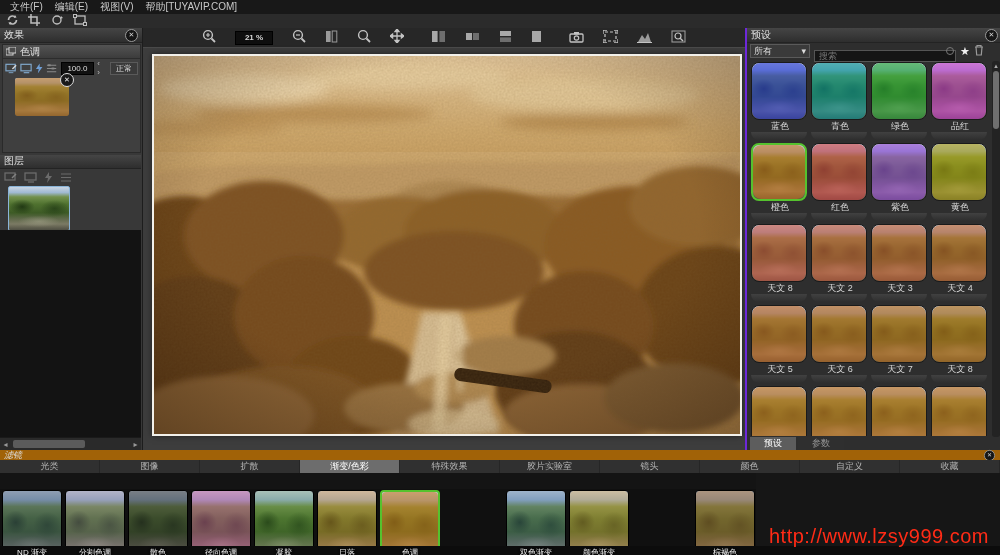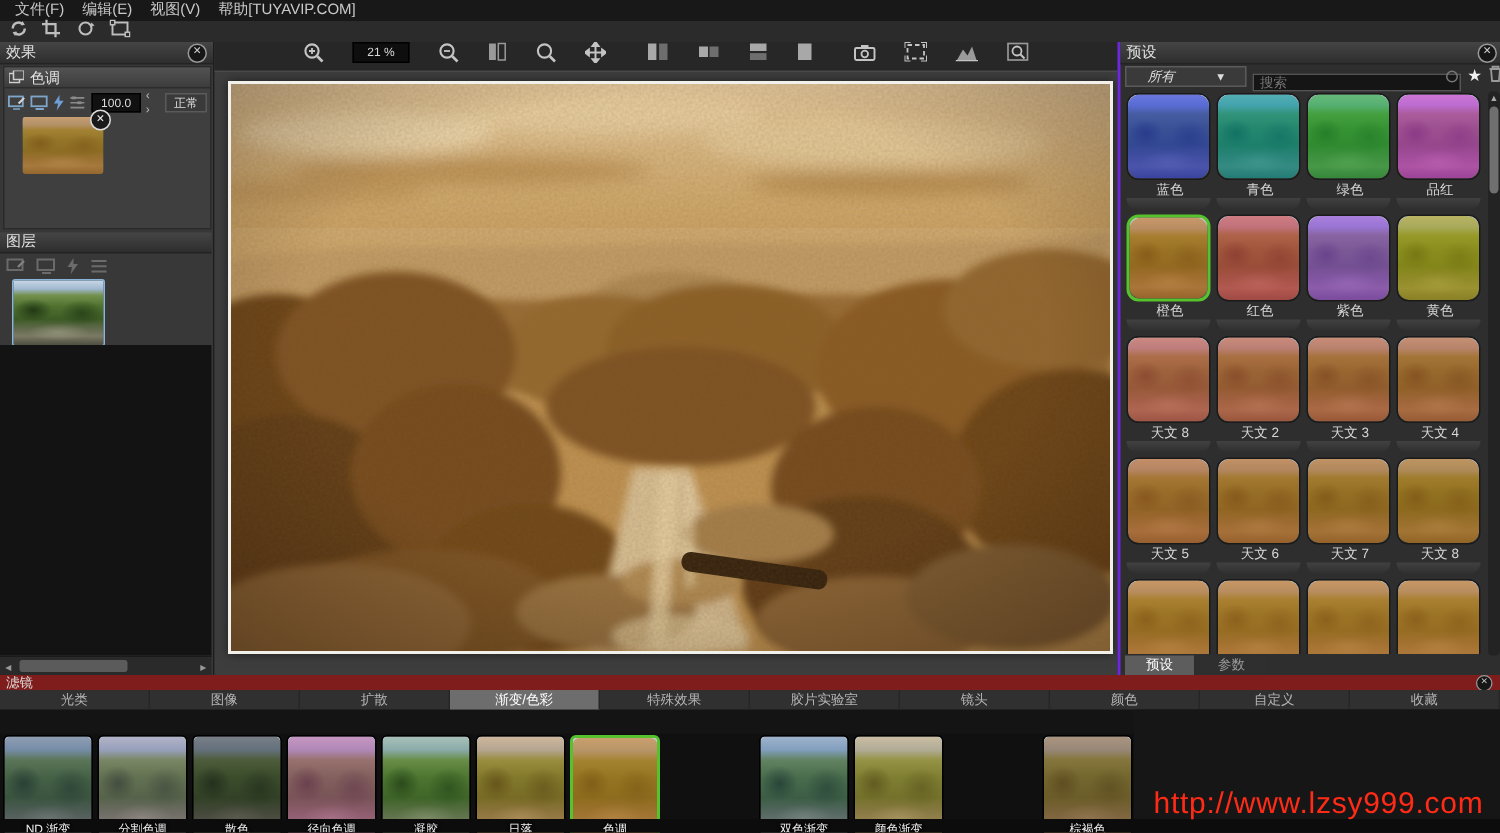--- a/index.html
+++ b/index.html
@@ -43,32 +43,32 @@
   #left-dark{position:absolute;left:0;top:202px;width:141px;height:207px;background:#131313;}
   #left-hscroll{position:absolute;left:0;top:409px;width:141px;height:12px;background:#2a2a2a;
                 border-top:1px solid #1a1a1a;display:flex;align-items:center;font-size:8px;color:#999;}
   .scrbtn{width:11px;text-align:center;}
   #left-hthumb{flex:0 0 72px;height:8px;background:#5b5b5b;border-radius:2px;margin-left:2px;}
   #left-htrack{flex:1;}
 
   
   #canvas{position:absolute;left:143px;top:28px;width:602px;height:422px;background:#3d3d3d;}
   #canvastoolbar{position:absolute;left:0;top:0;width:100%;height:19px;background:#272727;
-                 border-bottom:1px solid #4a4a4a;display:flex;justify-content:center;gap:19px;}
+                 border-bottom:1px solid #4a4a4a;display:flex;justify-content:center;align-items:center;gap:19px;font-weight:bold;}
   .zoombox{width:36px;height:12px;background:#0e0e0e;border:1px solid #000;color:#d8d8d8;font-size:8px;
            line-height:12px;text-align:center;}
   #mainframe{position:absolute;left:9px;top:26px;width:586px;height:378px;border:2px solid #f2f0ea;
              background:#c09252;box-shadow:0 0 6px rgba(0,0,0,.5);}
   #mainframe svg{display:block;}
 
   
   #rightpanel{position:absolute;left:745px;top:28px;width:255px;height:422px;background:#2e2e2e;border-left:2px solid #6d28d9;}
   #presetfilter{position:absolute;left:0;top:15px;width:255px;height:16px;display:flex;align-items:center;gap:4px;padding-left:3px;box-sizing:border-box;}
   .selbox{width:52px;height:12px;background:#3a3a3a;border:1px solid #5a5a5a;font-size:9px;color:#ddd;
-          line-height:12px;padding:0 14px;display:flex;font-style:italic;}
+          line-height:12px;padding:0 3px;display:flex;}
   .selbox .sp{flex:1;}
   #searchwrap{position:relative;width:142px;height:12px;}
   #searchwrap input{width:100%;height:100%;box-sizing:border-box;background:#151515;border:1px solid #555;
                     color:#bbb;font-size:9px;padding:0 12px 0 4px;font-family:inherit;}
   #searchclear{position:absolute;right:2px;top:2px;width:8px;height:8px;border-radius:50%;border:1px solid #777;box-sizing:border-box;}
   .staricon{color:#f0f0f0;font-size:11px;line-height:12px;}
   #preset-grid{position:absolute;left:3px;top:34px;width:240px;height:374px;overflow:hidden;}
   .preset{position:absolute;width:58px;}
   .pthumb{width:56px;height:58px;border-radius:8px;border:1px solid #1a1a1a;box-sizing:border-box;}
   .pthumb.sel{border:2px solid #55c22e;}
@@ -76,22 +76,22 @@
   .prefl{width:56px;height:8px;border-radius:0 0 8px 8px;background:linear-gradient(180deg,rgba(150,150,150,.18),rgba(0,0,0,0));}
   #rscroll{position:absolute;right:2px;top:33px;width:8px;height:376px;background:#232323;border-radius:3px;}
   #rscrollthumb{position:absolute;left:1px;top:10px;width:6px;height:58px;background:#6f6f6f;border-radius:3px;}
   #rscrollup{position:absolute;left:0;top:0;width:8px;text-align:center;font-size:7px;color:#aaa;line-height:9px;}
   #rtabs{position:absolute;left:3px;top:409px;height:13px;display:flex;gap:2px;}
   .rtab{min-width:34px;padding:0 6px;font-size:9px;line-height:13px;text-align:center;background:#2f2f2f;color:#9a9a9a;}
   .rtab.sel{background:#5d5d5d;color:#fff;}
 
   
   #bottompanel{position:absolute;left:0;top:450px;width:1000px;height:105px;background:#141414;}
-  #filterbar{position:absolute;left:0;top:0;width:1000px;height:10px;background:#7f1d1d;
-             display:flex;align-items:center;padding:0 4px;box-sizing:border-box;font-size:9px;color:#ddd;}
+  #filterbar{position:absolute;left:0;top:0;width:1000px;height:10px;background:#a16207;
+             display:flex;align-items:center;padding:0 4px;box-sizing:border-box;font-size:9px;color:#ddd;font-style:italic;}
   #filterbar .sp{flex:1;}
   #filter-tabs{position:absolute;left:0;top:10px;width:1000px;height:13px;background:#303030;display:flex;}
   .ftab{flex:1;text-align:center;font-size:9px;line-height:13px;color:#b5b5b5;border-right:1px solid #262626;}
   .ftab.sel{background:#6d6d6d;color:#fff;}
   #filmstrip{position:absolute;left:0;top:23px;width:756px;height:73px;background:#101010;margin-top:16px;}
   .fitem{position:absolute;top:1px;width:60px;height:70px;}
   .fthumb{width:100%;height:100%;border-radius:4px;border:1px solid #000;box-sizing:border-box;}
   .fthumb.sel{border:2px solid #55c22e;}
   .flabel{position:absolute;left:0;right:0;bottom:2px;text-align:center;font-size:8px;color:#f0f0f0;
           text-shadow:0 1px 2px #000,0 0 3px #000;z-index:2;}

